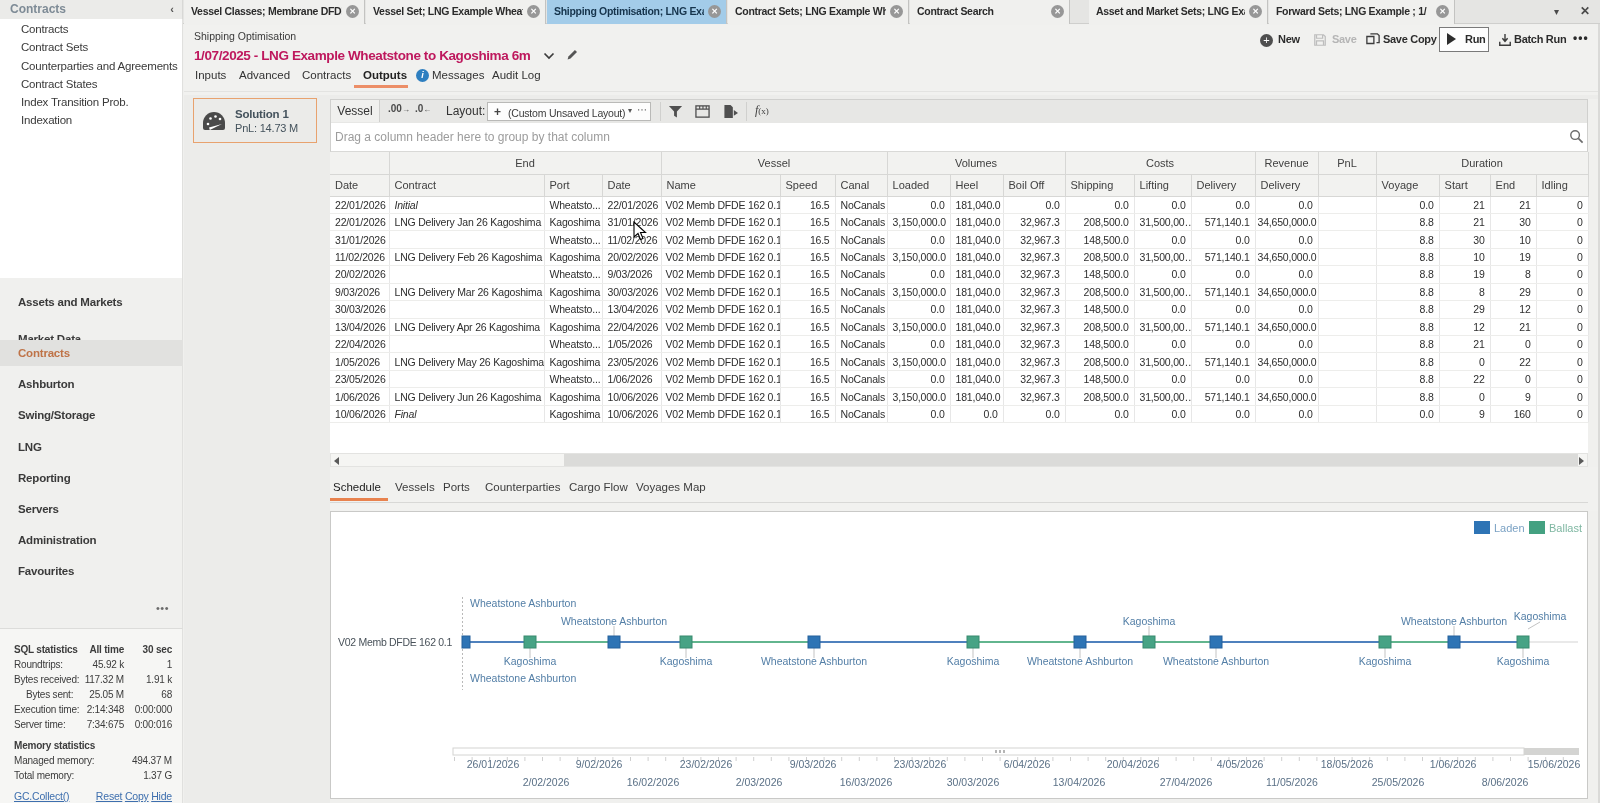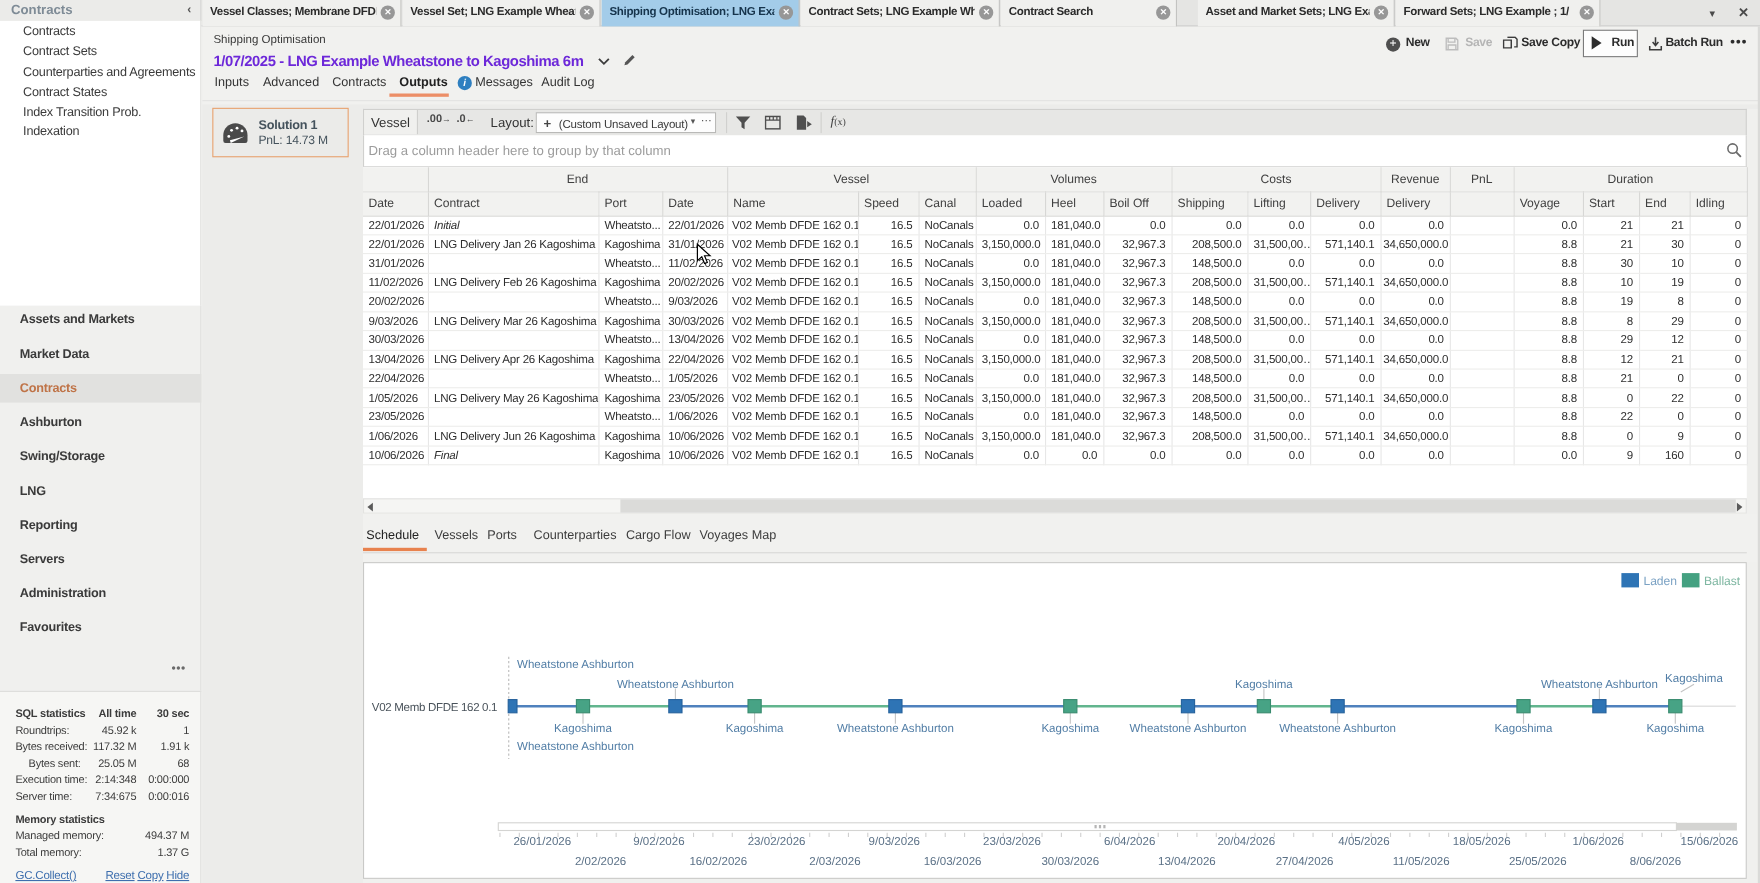--- a/index.html
+++ b/index.html
@@ -83,22 +83,22 @@
 
 <div id="sidelist">
   <div>Contracts</div>
   <div>Contract Sets</div>
   <div>Counterparties and Agreements</div>
   <div>Contract States</div>
   <div>Index Transition Prob.</div>
   <div>Indexation</div>
 </div>
 <div id="sidenav">
-  <div class="nav" style="top:0px;">Assets and Markets</div>
-  <div class="nav" style="top:31px;">Market Data</div>
+  <div class="nav" style="top:11px;">Assets and Markets</div>
+  <div class="nav" style="top:48px;">Market Data</div>
   <div class="nav sel" style="top:62px;">Contracts</div>
   <div class="nav" style="top:93px;">Ashburton</div>
   <div class="nav" style="top:124px;">Swing/Storage</div>
   <div class="nav" style="top:156px;">LNG</div>
   <div class="nav" style="top:187px;">Reporting</div>
   <div class="nav" style="top:218px;">Servers</div>
   <div class="nav" style="top:249px;">Administration</div>
   <div class="nav" style="top:280px;">Favourites</div>
   <div style="position:absolute;right:13px;top:324px;color:#6a6a6a;font-size:11px;letter-spacing:0.5px;">•••</div>
 </div>
@@ -110,21 +110,21 @@
   <div class="srow" style="top:74px;">Execution time:<span class="sv1">2:14:348</span><span class="sv2">0:00:000</span></div>
   <div class="srow" style="top:89px;">Server time:<span class="sv1">7:34:675</span><span class="sv2">0:00:016</span></div>
   <div class="srow" style="top:110px;font-weight:bold;">Memory statistics</div>
   <div class="srow" style="top:125px;">Managed memory:<span class="sv2">494.37 M</span></div>
   <div class="srow" style="top:140px;">Total memory:<span class="sv2">1.37 G</span></div>
   <div class="srow" style="top:160px;"><a class="slink">GC.Collect()</a><span style="position:absolute;right:0;"><a class="slink">Reset</a> <a class="slink">Copy</a> <a class="slink">Hide</a></span></div>
 </div>
 
 <div id="hdr">
   <div class="abs" style="left:10px;top:5px;font-size:10.5px;color:#3a3a3a;">Shipping Optimisation</div>
-  <div class="abs" style="left:10px;top:22px;font-size:13.5px;letter-spacing:-0.4px;font-weight:bold;color:#6d28d9;">1/07/2025 - LNG Example Wheatstone to Kagoshima 6m
+  <div class="abs" style="left:10px;top:22px;font-size:13.5px;letter-spacing:-0.4px;font-weight:bold;color:#be185d;">1/07/2025 - LNG Example Wheatstone to Kagoshima 6m
     <svg width="12" height="8" viewBox="0 0 12 8" style="margin-left:9px;">
         <path d="M1.5 1.5 L6 6 L10.5 1.5" fill="none" stroke="#3c3c3c" stroke-width="1.7"></path>
       </svg>
     <svg width="13" height="13" viewBox="0 0 16 16" style="margin-left:8px;position:relative;top:1px;">
         <path d="M2 14 L3 10.5 L11 2.5 L13.5 5 L5.5 13 Z" fill="#555"></path>
       </svg>
   </div>
   <div class="abs" style="left:11px;top:44px;font-size:11.5px;color:#333;">Inputs</div>
   <div class="abs" style="left:55px;top:44px;font-size:11.5px;color:#333;">Advanced</div>
   <div class="abs" style="left:118px;top:44px;font-size:11.5px;color:#333;">Contracts</div>

